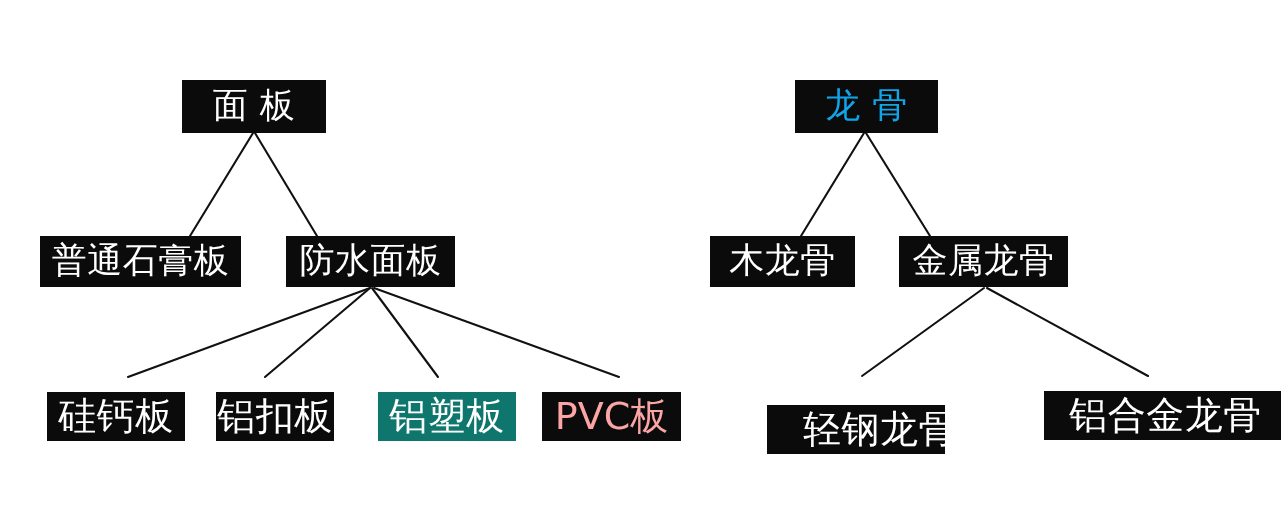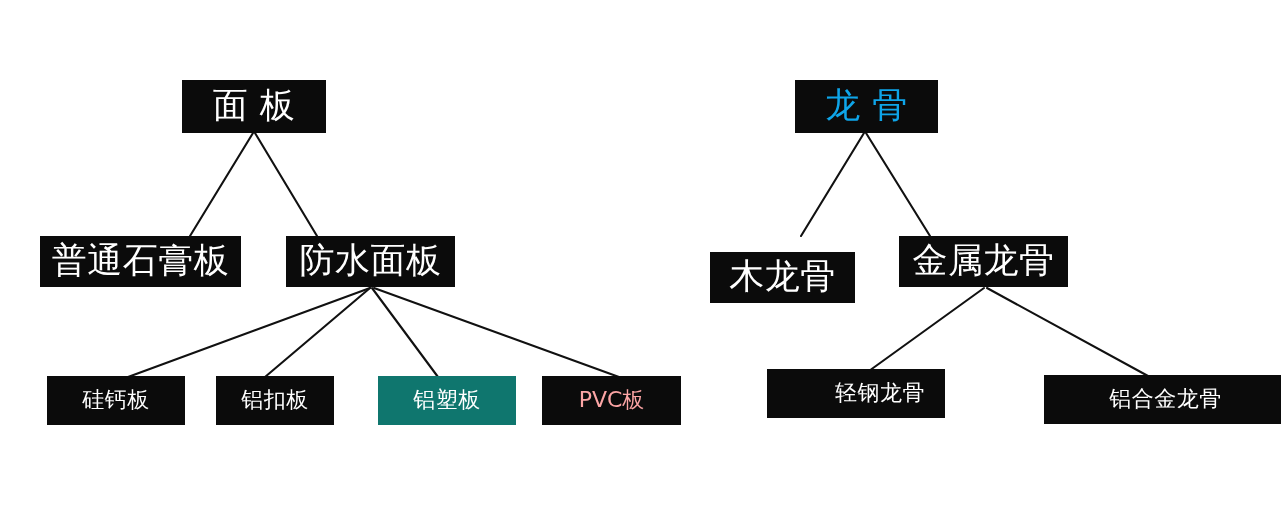--- a/index.html
+++ b/index.html
@@ -49,21 +49,22 @@
     display: block;
     transform: translateY(-1px);
   }
   .lvl-root {
     font-size: 35px;
   }
   .lvl-mid {
     font-size: 35px;
   }
   .lvl-leaf {
-    font-size: 22px;
+    font-size: 38px;
+    margin-top: 16px;
   }
   .latin-mix {
     letter-spacing: 0px;
   }
 </style>
 </head>
 <body>
 
 <div id="diagram-canvas" style="background: rgb(255, 255, 255);">
 
@@ -105,29 +106,29 @@
   </div>
 
   <div class="node-box lvl-leaf latin-mix" style="left: 542px; top: 376px; width: 139px; height: 49px; background: rgb(11, 11, 11); color: #fca5a5;">
     <span class="node-label">PVC板</span>
   </div>
 
   <div class="node-box lvl-root" style="left: 795px; top: 80px; width: 143px; height: 53px; background: rgb(11, 11, 11); color: #0ea5e9;">
     <span class="node-label">龙 骨</span>
   </div>
 
-  <div class="node-box lvl-mid" style="left: 710px; top: 236px; width: 145px; height: 51px; background: rgb(11, 11, 11); color: rgb(255, 255, 255); margin-top: 16px;">
+  <div class="node-box lvl-mid" style="left: 710px; top: 236px; width: 145px; height: 51px; background: rgb(11, 11, 11); color: rgb(255, 255, 255);">
     <span class="node-label">木龙骨</span>
   </div>
 
   <div class="node-box lvl-mid" style="left: 899px; top: 236px; width: 169px; height: 51px; background: rgb(11, 11, 11); color: rgb(255, 255, 255);">
     <span class="node-label">金属龙骨</span>
   </div>
 
-  <div class="node-box lvl-leaf" style="left: 767px; top: 369px; width: 178px; height: 49px; background: rgb(11, 11, 11); color: rgb(255, 255, 255); padding-left: 48px;">
+  <div class="node-box lvl-leaf" style="left: 767px; top: 389px; width: 178px; height: 49px; background: rgb(11, 11, 11); color: rgb(255, 255, 255); padding-left: 48px;">
     <span class="node-label">轻钢龙骨</span>
   </div>
 
   <div class="node-box lvl-leaf" style="left: 1044px; top: 375px; width: 243px; height: 49px; background: rgb(11, 11, 11); color: rgb(255, 255, 255);">
     <span class="node-label">铝合金龙骨</span>
   </div>
 
 </div>
 
 </body></html>

